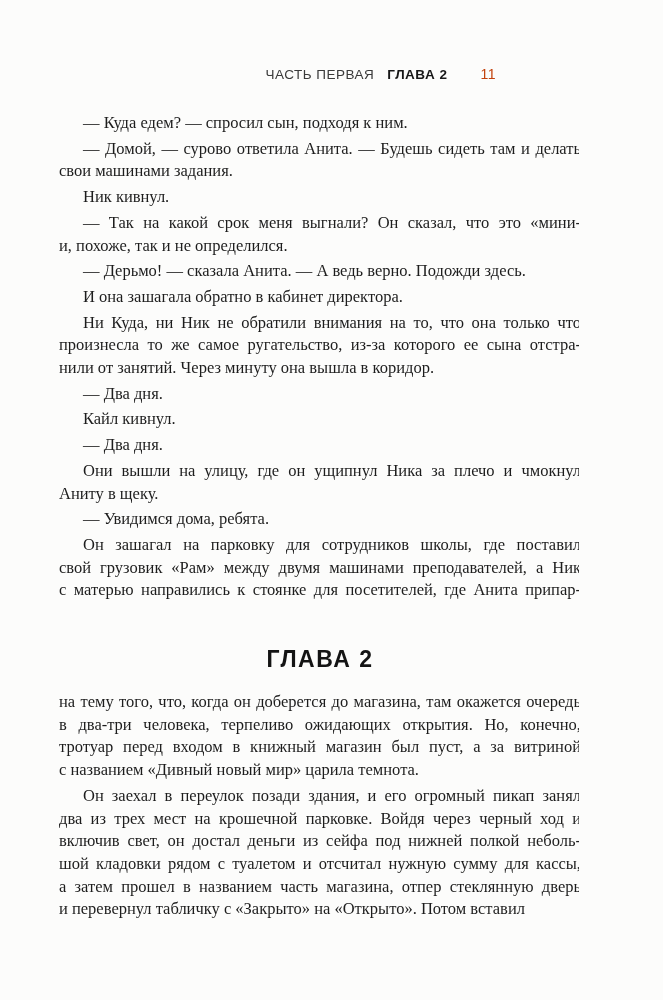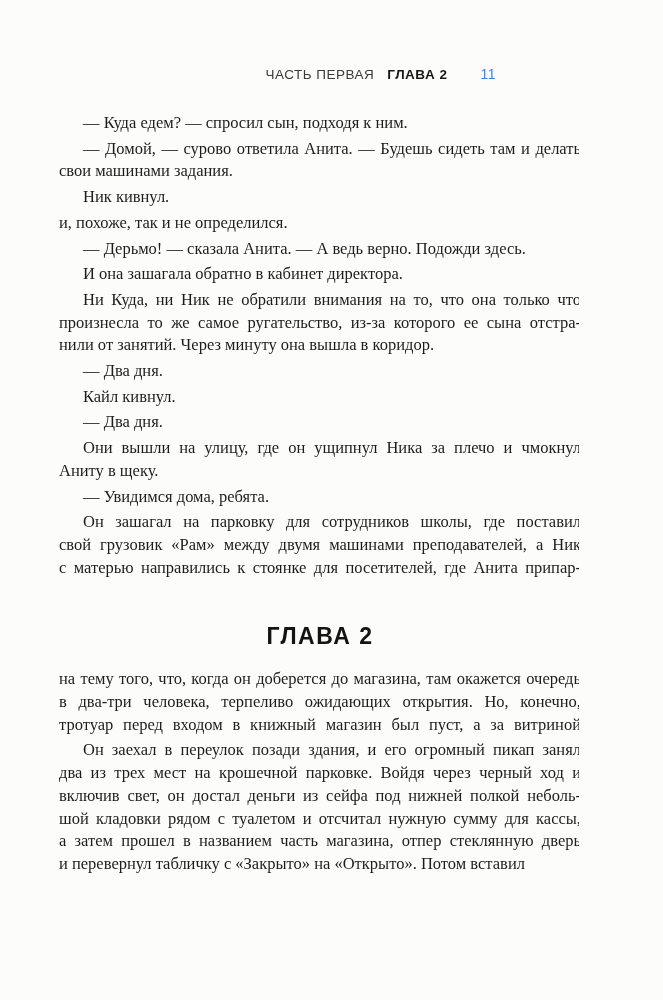--- a/index.html
+++ b/index.html
@@ -38,21 +38,21 @@
     font-size: 13.5px;
     font-weight: 700;
     letter-spacing: 0.5px;
     color: #171717;
   }
   .rh-pagenum {
     margin-left: 33px;
     font-size: 14px;
     font-weight: 400;
     letter-spacing: 0.5px;
-    color: #3b82f6;
+    color: #c2410c;
   }
   
   .text-block {
     position: absolute;
     left: 56px;
     top: 109px;
     width: 528px;
     font-size: 16.5px;
     line-height: 22.7px;
     color: #1d1d1d;
@@ -98,20 +98,21 @@
           <div class="pline first last">— Куда едем? — спросил сын, подходя к ним.</div>
         </div>
         <div class="paragraph">
           <div class="pline first">— Домой, — сурово ответила Анита. — Будешь сидеть там и делать</div>
           <div class="pline last">свои машинами задания.</div>
         </div>
         <div class="paragraph">
           <div class="pline first last">Ник кивнул.</div>
         </div>
         <div class="paragraph">
+          <div class="pline first">— Так на какой срок меня выгнали? Он сказал, что это «мини-</div>
           <div class="pline last">и, похоже, так и не определился.</div>
         </div>
         <div class="paragraph">
           <div class="pline first last">— Дерьмо! — сказала Анита. — А ведь верно. Подожди здесь.</div>
         </div>
         <div class="paragraph">
           <div class="pline first last">И она зашагала обратно в кабинет директора.</div>
         </div>
         <div class="paragraph">
           <div class="pline first">Ни Куда, ни Ник не обратили внимания на то, что она только что</div>
@@ -141,20 +142,21 @@
         </div>
       </div>
 
     <div class="chapter-heading">ГЛАВА 2</div>
 
     <div>
         <div class="paragraph">
           <div class="pline">на тему того, что, когда он доберется до магазина, там окажется очередь</div>
           <div class="pline">в два-три человека, терпеливо ожидающих открытия. Но, конечно,</div>
           <div class="pline">тротуар перед входом в книжный магазин был пуст, а за витриной</div>
+          <div class="pline last">с названием «Дивный новый мир» царила темнота.</div>
         </div>
         <div class="paragraph">
           <div class="pline first">Он заехал в переулок позади здания, и его огромный пикап занял</div>
           <div class="pline">два из трех мест на крошечной парковке. Войдя через черный ход и</div>
           <div class="pline">включив свет, он достал деньги из сейфа под нижней полкой неболь-</div>
           <div class="pline">шой кладовки рядом с туалетом и отсчитал нужную сумму для кассы,</div>
           <div class="pline">а затем прошел в названием часть магазина, отпер стеклянную дверь</div>
           <div class="pline last">и перевернул табличку с «Закрыто» на «Открыто». Потом вставил</div>
         </div>
       </div>

